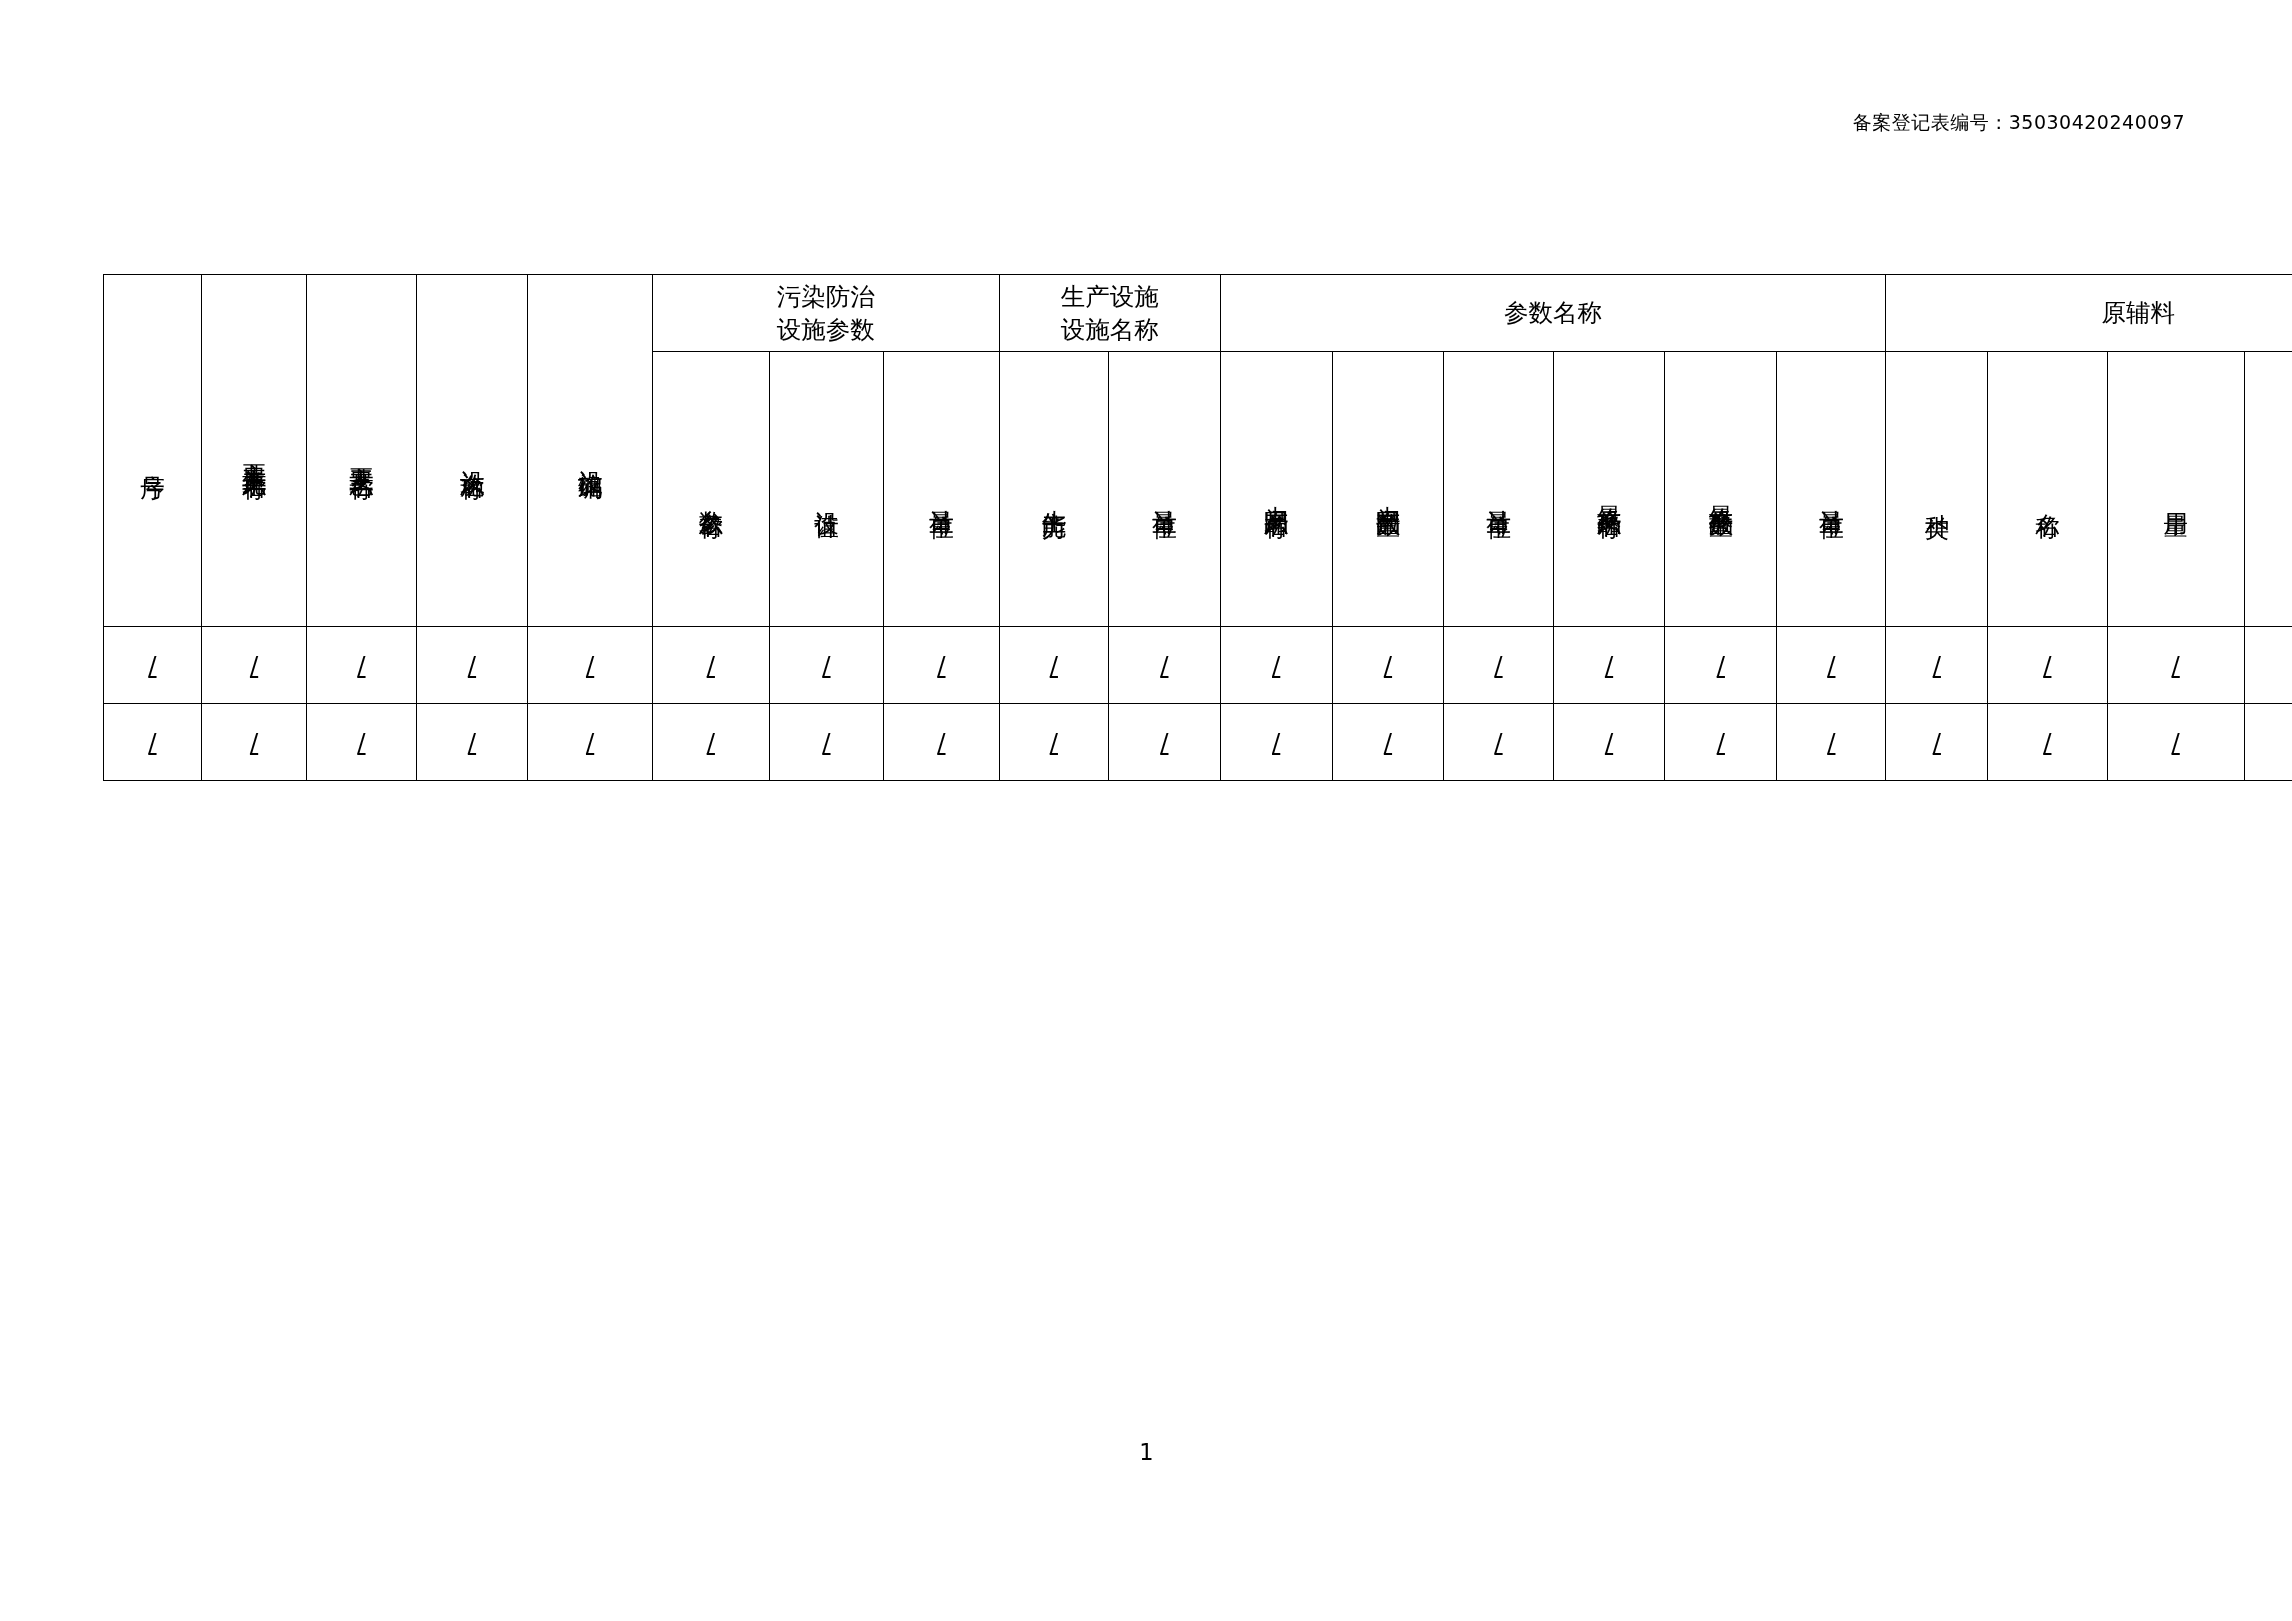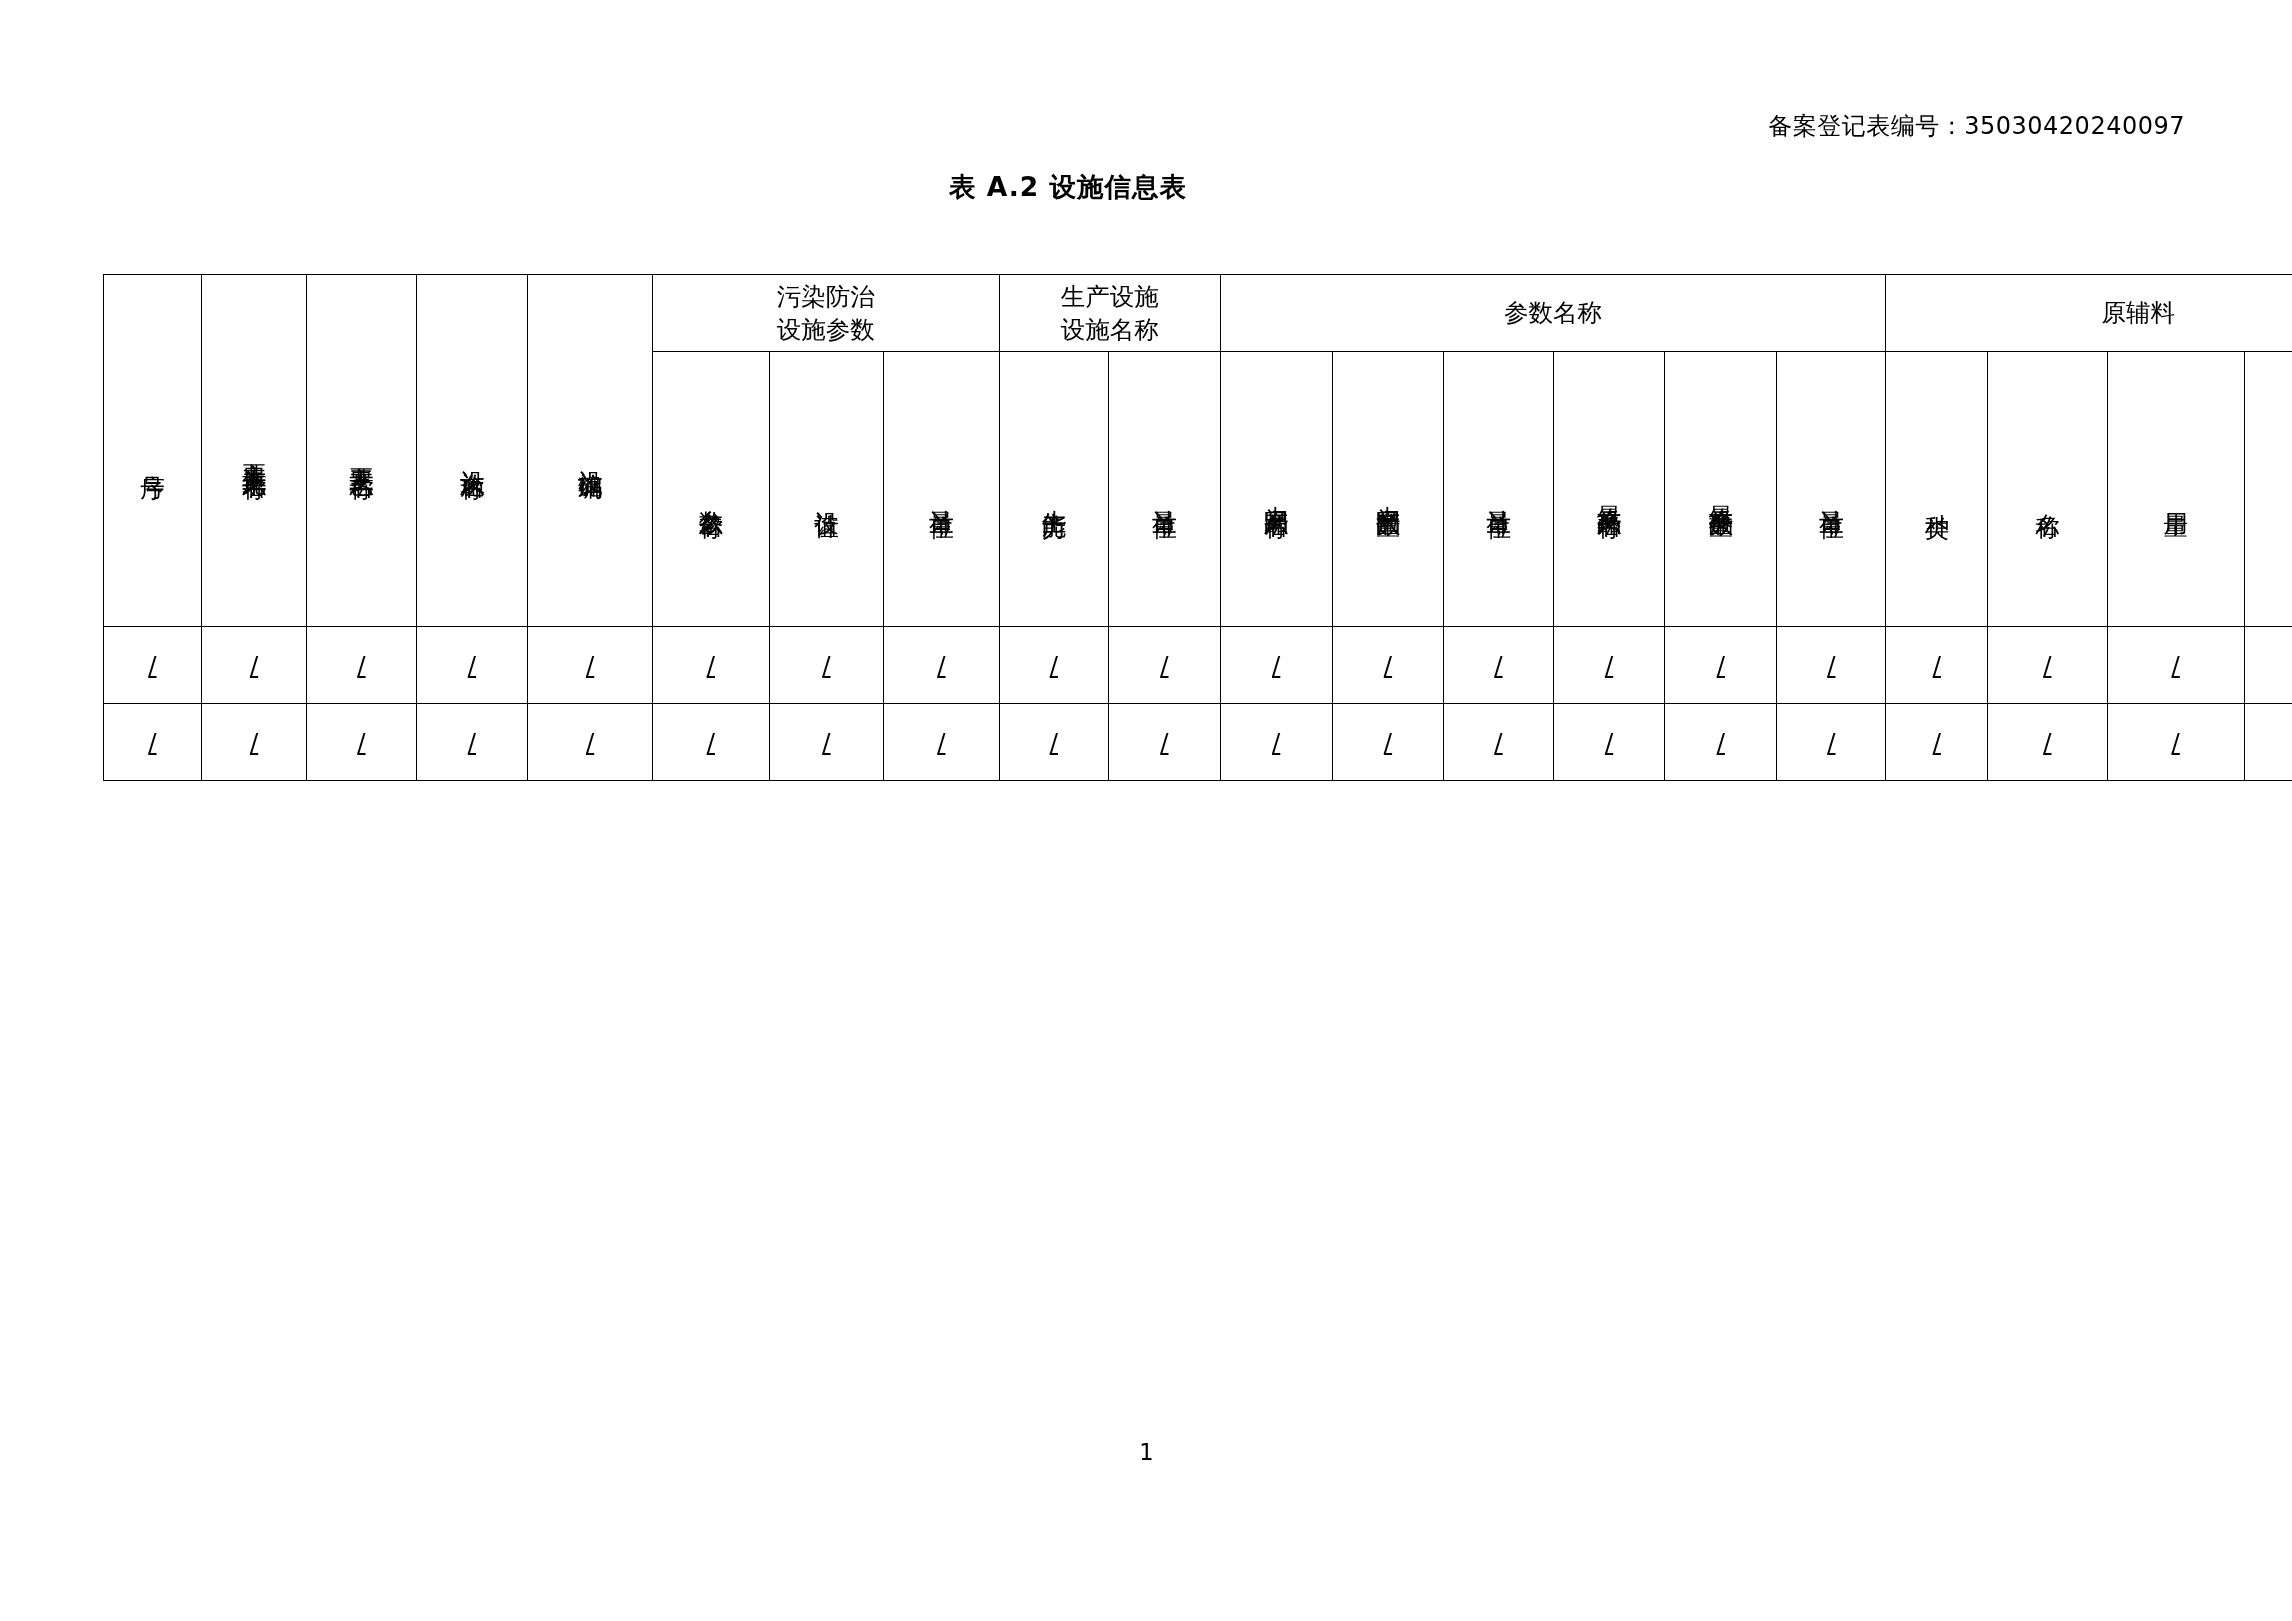--- a/index.html
+++ b/index.html
@@ -18,21 +18,21 @@
   .page {
     position: relative;
     width: 2293px;
     height: 1621px;
     box-sizing: border-box;
   }
   .doc-number {
     position: absolute;
     top: 110px;
     right: 108px;
-    font-size: 24px;
+    font-size: 19px;
     letter-spacing: 0.5px;
     white-space: nowrap;
     margin-left: 8px;
   }
   .doc-title {
     position: absolute;
     top: 169px;
     left: 0;
     width: 2293px;
     text-align: center;
@@ -102,21 +102,20 @@
     font-size: 22.5px;
   }
 </style>
 </head>
 <body>
 
 <div class="page">
 
   <div class="doc-number">备案登记表编号：35030420240097</div>
 
-  <div class="doc-title"><span class="title-inner">表 A.2  设施信息表</span></div>
 
   <div class="table-wrap">
     <table class="info">
       <colgroup>
         <col style="width:77px">
         <col style="width:83px">
         <col style="width:86px">
         <col style="width:88px">
         <col style="width:98px">
         <col style="width:92px">

